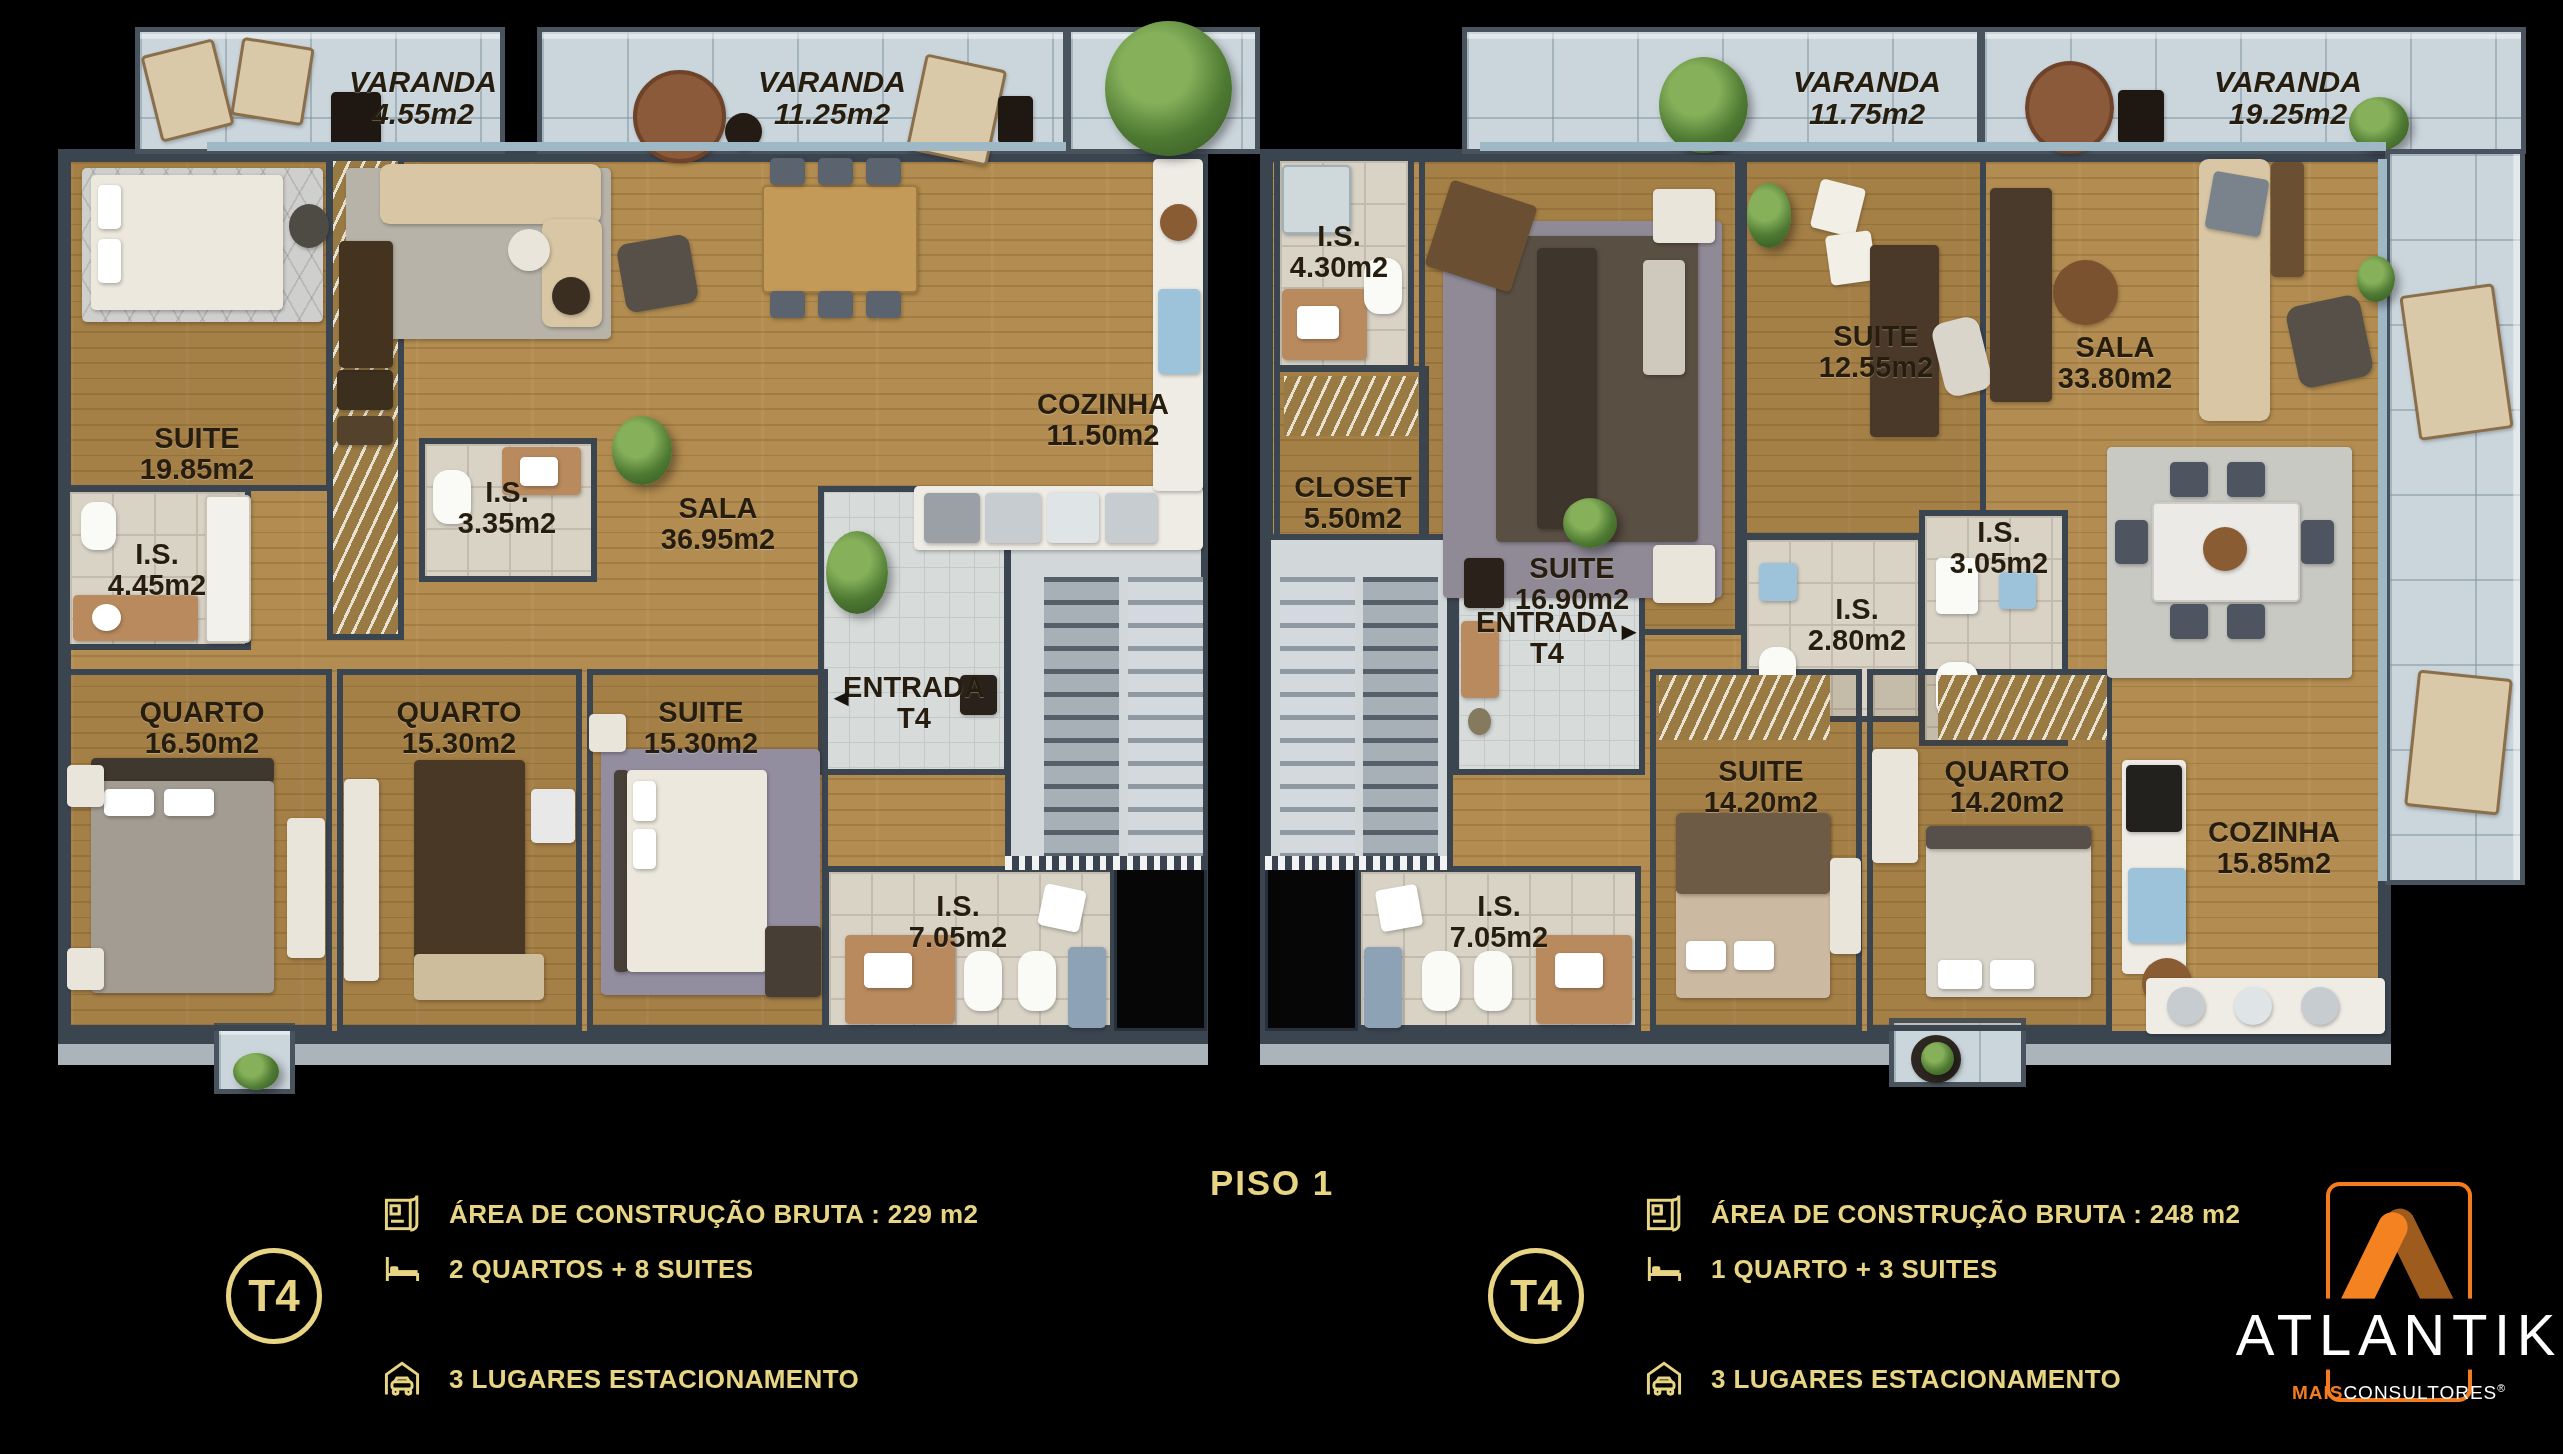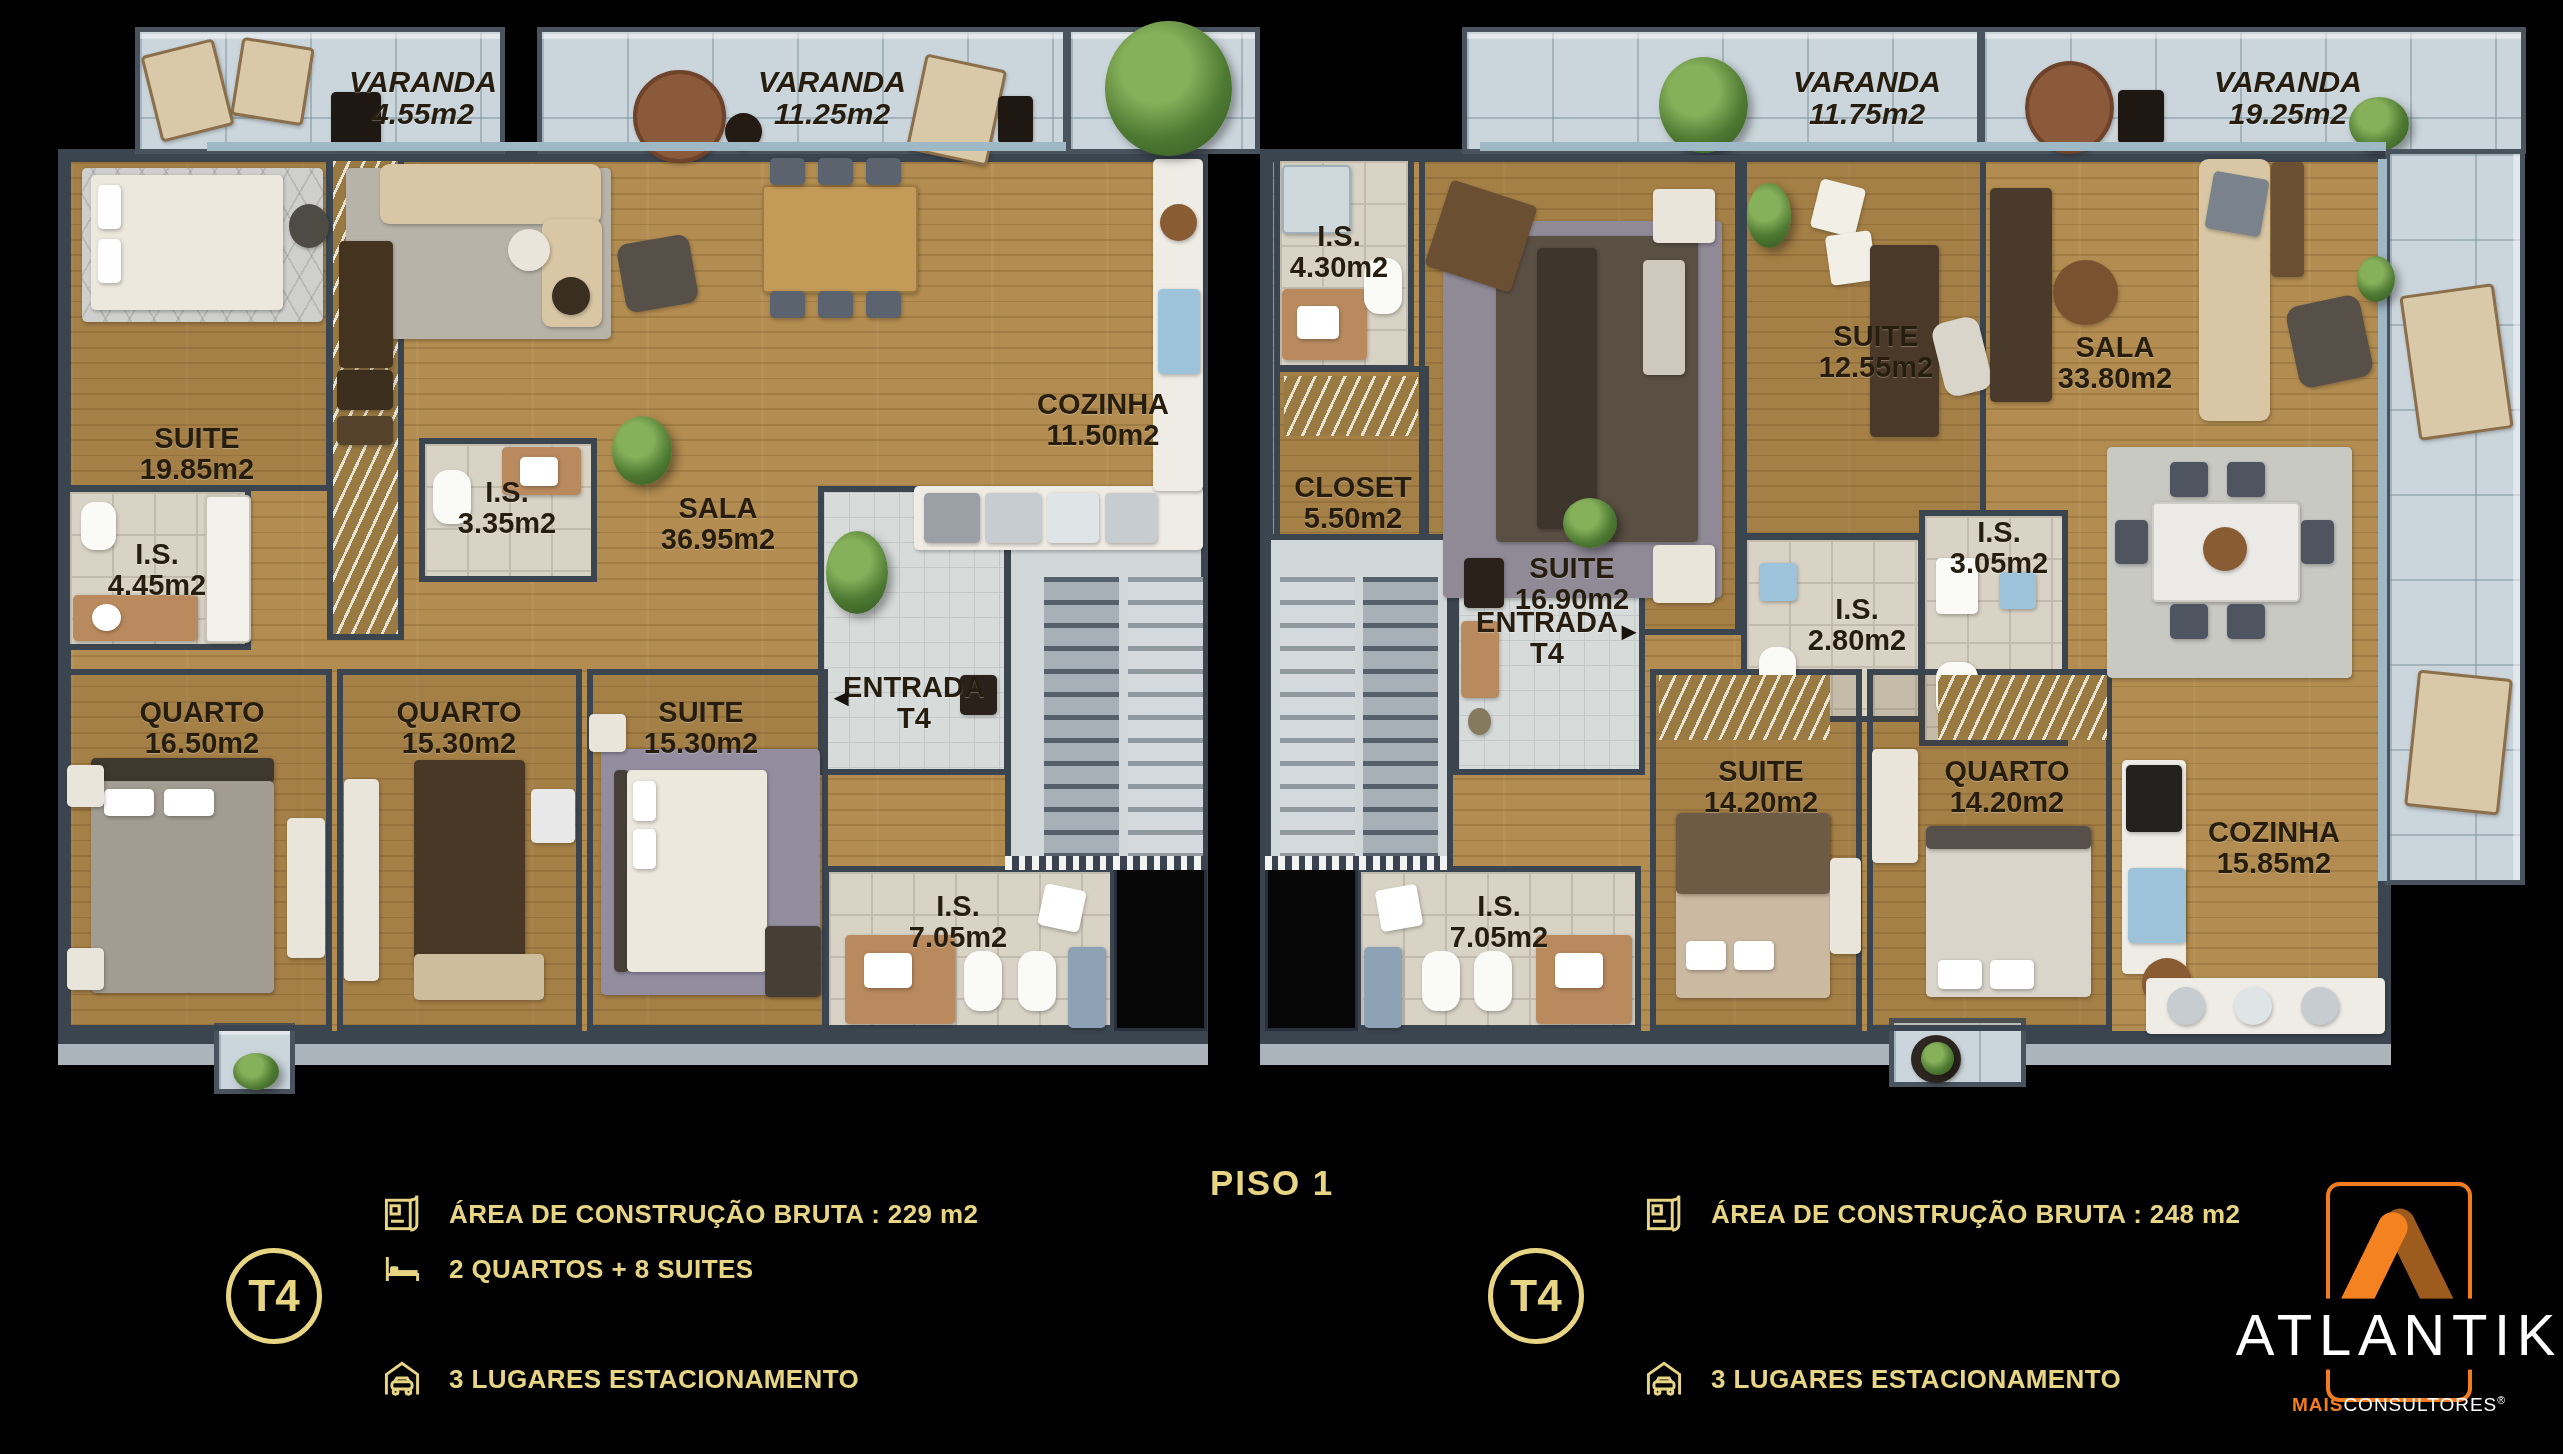--- a/index.html
+++ b/index.html
@@ -52,21 +52,21 @@
   .badge{border:5.8px solid #e7d584;border-radius:50%;box-sizing:border-box;display:flex;
          align-items:center;justify-content:center;font-size:44px;font-weight:700;z-index:40;}
   .lrow{display:flex;align-items:center;gap:25px;z-index:40;height:50px;transform:translateY(-50%);}
   .lrow .txt{font-size:26px;font-weight:700;letter-spacing:0.4px;white-space:nowrap;}
   .lrow svg{flex:0 0 auto;}
   
   .logo-frame{border:4.8px solid #f47c20;border-radius:13.5px;box-sizing:border-box;z-index:40;}
   .leg{border-radius:15.4px;z-index:41;}
   .brandname{transform:translate(-50%,-50%);color:#ffffff;font-size:58px;font-weight:400;
              letter-spacing:6.7px;background:#000;padding:1.9px 9.6px;z-index:42;white-space:nowrap;}
-  .brandsub{transform:translate(-50%,-50%);font-size:19px;letter-spacing:1px;z-index:42;white-space:nowrap;margin-top:12px;}
+  .brandsub{transform:translate(-50%,-50%);font-size:19px;letter-spacing:1px;z-index:42;white-space:nowrap;}
   .brandsub .b{color:#f47c20;font-weight:700;}
   .brandsub .r{color:#fff;}
   .brandsub .reg{font-size:10.6px;vertical-align:super;color:#fff;}
 </style>
 </head>
 <body>
 
 <div class="abs" style="left:0;top:0;width:2563px;height:1455px;">
 
   <div class="abs conc" style="left:135px;top:27px;width:370px;height:127px;">
@@ -446,20 +446,28 @@
   <div class="abs badge gold" style="left:1488px;top:1248px;width:96px;height:96px;">T4</div>
   <div class="abs lrow" style="left:1642px;top:1214px;">
     <svg width="44" height="44" viewBox="0 0 24 24" fill="none" stroke="#e7d584" stroke-width="1.6">
         <rect x="3.5" y="4.5" width="13" height="15.5"></rect>
         <path d="M16.5 4.5c2.4-.3 3.6-1.2 3.6-2.6v16c0 1.6-1.2 2.7-3.6 3"></path>
         <rect x="6" y="7.5" width="4.5" height="4.5"></rect>
         <path d="M6 16h7M10.5 7.5v4.5"></path>
       </svg>
     <div class="txt gold"><span>ÁREA DE CONSTRUÇÃO BRUTA :</span> <span>248 m2</span></div>
   </div>
+  <div class="abs lrow" style="left:1642px;top:1269px;">
+    <svg width="44" height="44" viewBox="0 0 24 24" fill="none" stroke="#e7d584" stroke-width="1.6">
+        <path d="M4 5.5v13M4 15h16.5v3.5M20.5 16.5v2"></path>
+        <rect x="5.5" y="10.5" width="4.5" height="3" rx="1" fill="#e7d584" stroke="none"></rect>
+        <rect x="5.5" y="12.6" width="15" height="2.4" fill="#e7d584" stroke="none"></rect>
+      </svg>
+    <div class="txt gold"><span>1 QUARTO + 3 SUITES</span><span></span></div>
+  </div>
   <div class="abs lrow" style="left:1642px;top:1379px;">
     <svg width="44" height="44" viewBox="0 0 24 24" fill="none" stroke="#e7d584" stroke-width="1.6">
         <path d="M3.5 20.5V9.5L12 3.5l8.5 6v11"></path>
         <rect x="6.5" y="13.5" width="11" height="4" rx="1.6"></rect>
         <circle cx="8.5" cy="19" r="1.3"></circle>
         <circle cx="15.5" cy="19" r="1.3"></circle>
         <path d="M8 13.5l1.2-2h5.6l1.2 2"></path>
       </svg>
     <div class="txt gold"><span>3 LUGARES ESTACIONAMENTO</span><span></span></div>
   </div>

